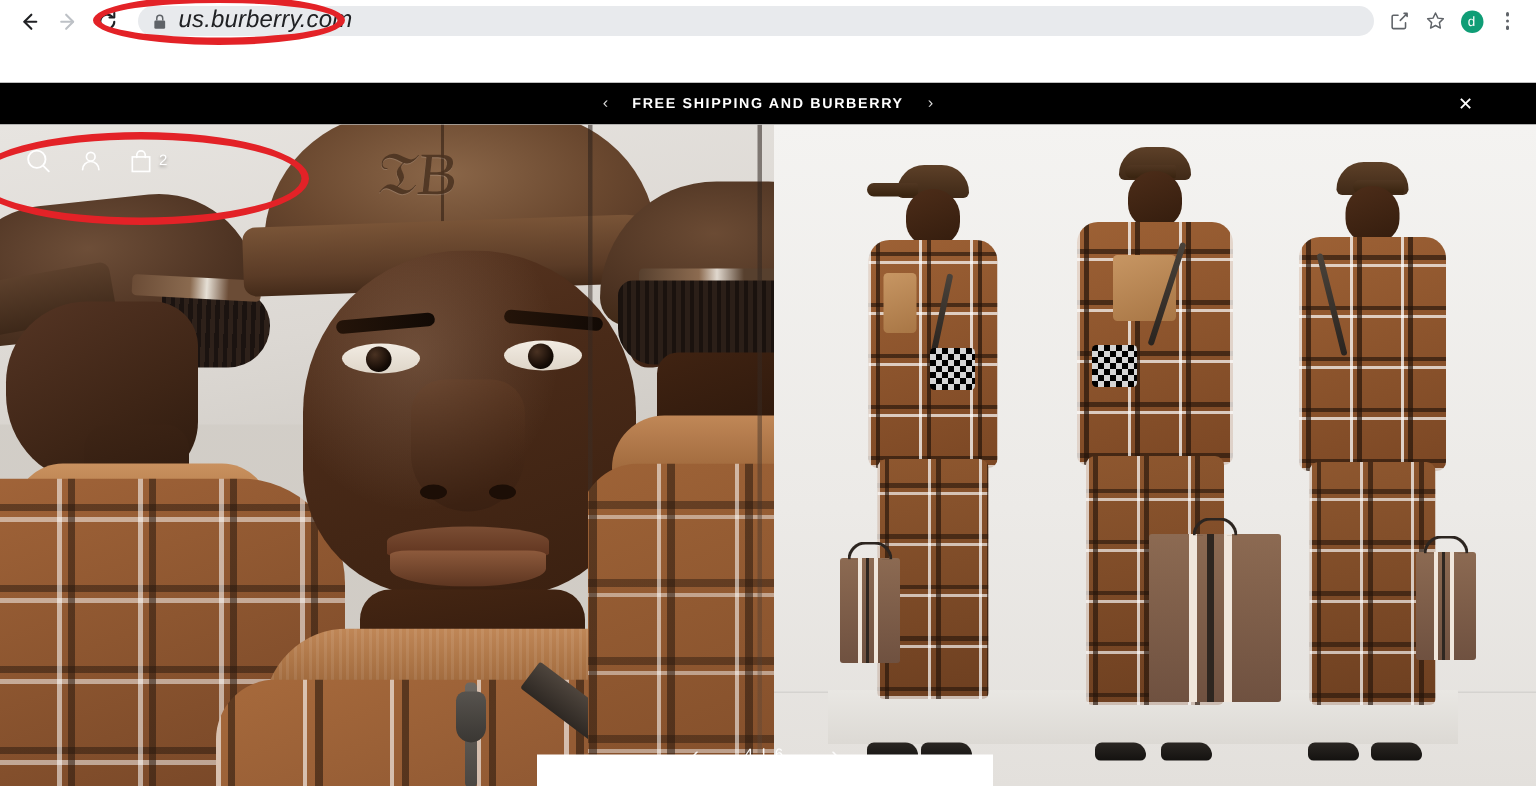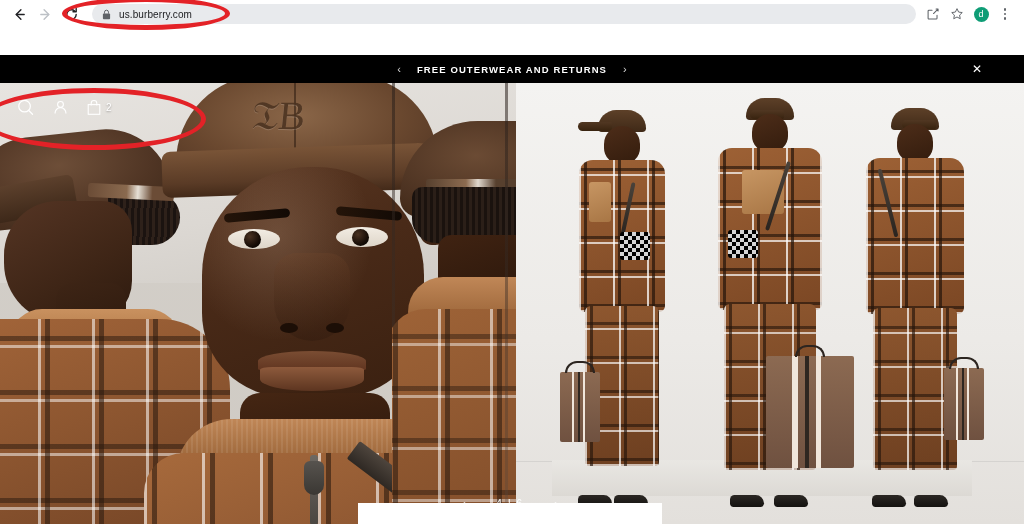--- a/index.html
+++ b/index.html
@@ -22,22 +22,22 @@
     flex:none; margin-right:4px;
   }
   .navbtn svg { display:block; }
   .omnibox {
     flex:1; height:20px; background:#e8eaed; border-radius:10px;
     display:flex; align-items:center; padding:0 10px; margin:0 6px;
     min-width:0;
   }
   .lock-ico { width:9px; height:11px; flex:none; margin-right:8px; }
   .omni-url {
-    font-size:10px; color:#202124; white-space:nowrap; overflow:hidden;
-    text-overflow:ellipsis; letter-spacing:.1px;
+    font-size:16px; color:#202124; white-space:nowrap; overflow:hidden;
+    text-overflow:ellipsis; letter-spacing:.1px;font-style:italic;
   }
   .tb-icons { display:flex; align-items:center; flex:none; gap:2px; }
   .tb-ico { width:22px; height:22px; display:flex; align-items:center; justify-content:center; }
   .avatar {
     width:15px; height:15px; border-radius:50%; background:#0f9d76;
     color:#fff; font-size:9px; display:flex; align-items:center;
     justify-content:center; font-weight:500;
   }
   .dots { display:flex; flex-direction:column; gap:2px; align-items:center; }
   .dots i { width:2.5px; height:2.5px; border-radius:50%; background:#5f6368; display:block; }
@@ -387,21 +387,21 @@
       </div>
     </div>
   </div>
 
 
   <div class="viewport">
 
     <div class="promo-bar">
       <div class="promo-inner">
         <span class="promo-arrow">‹</span>
-        <span class="promo-text">FREE OUTERWEAR AND RETURNS</span>
+        <span class="promo-text">FREE SHIPPING AND BURBERRY</span>
         <span class="promo-arrow">›</span>
       </div>
       <span class="promo-close">✕</span>
     </div>
 
     <div class="hero">
       <div class="hero-bg"></div>
 
       <div class="panel-left">
         <div class="wall-l"></div>

